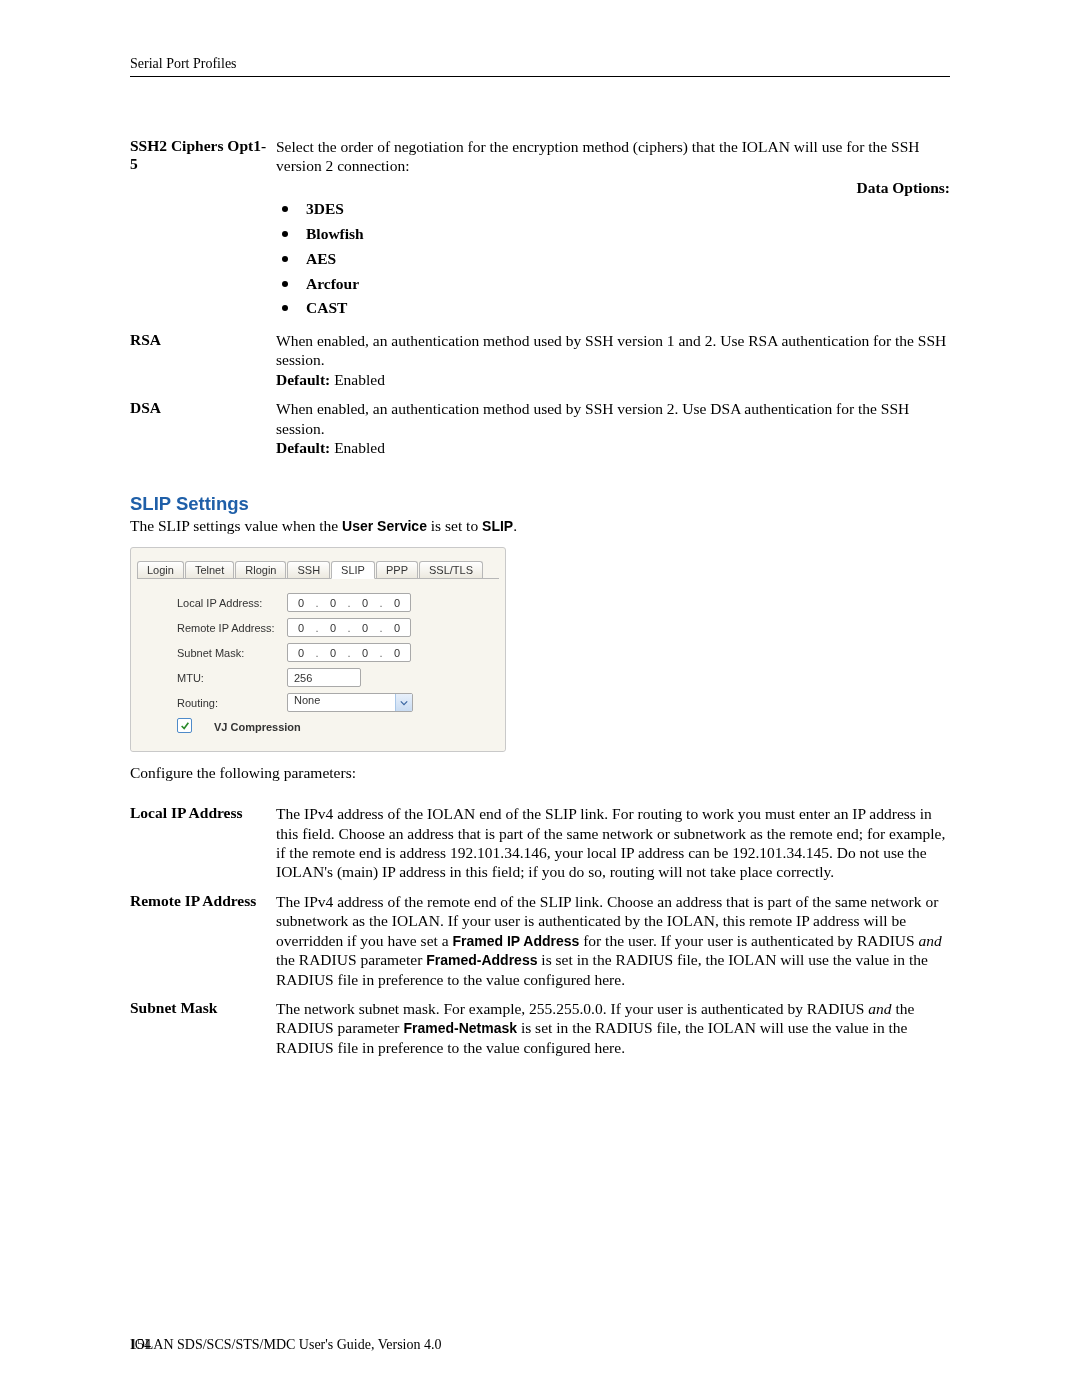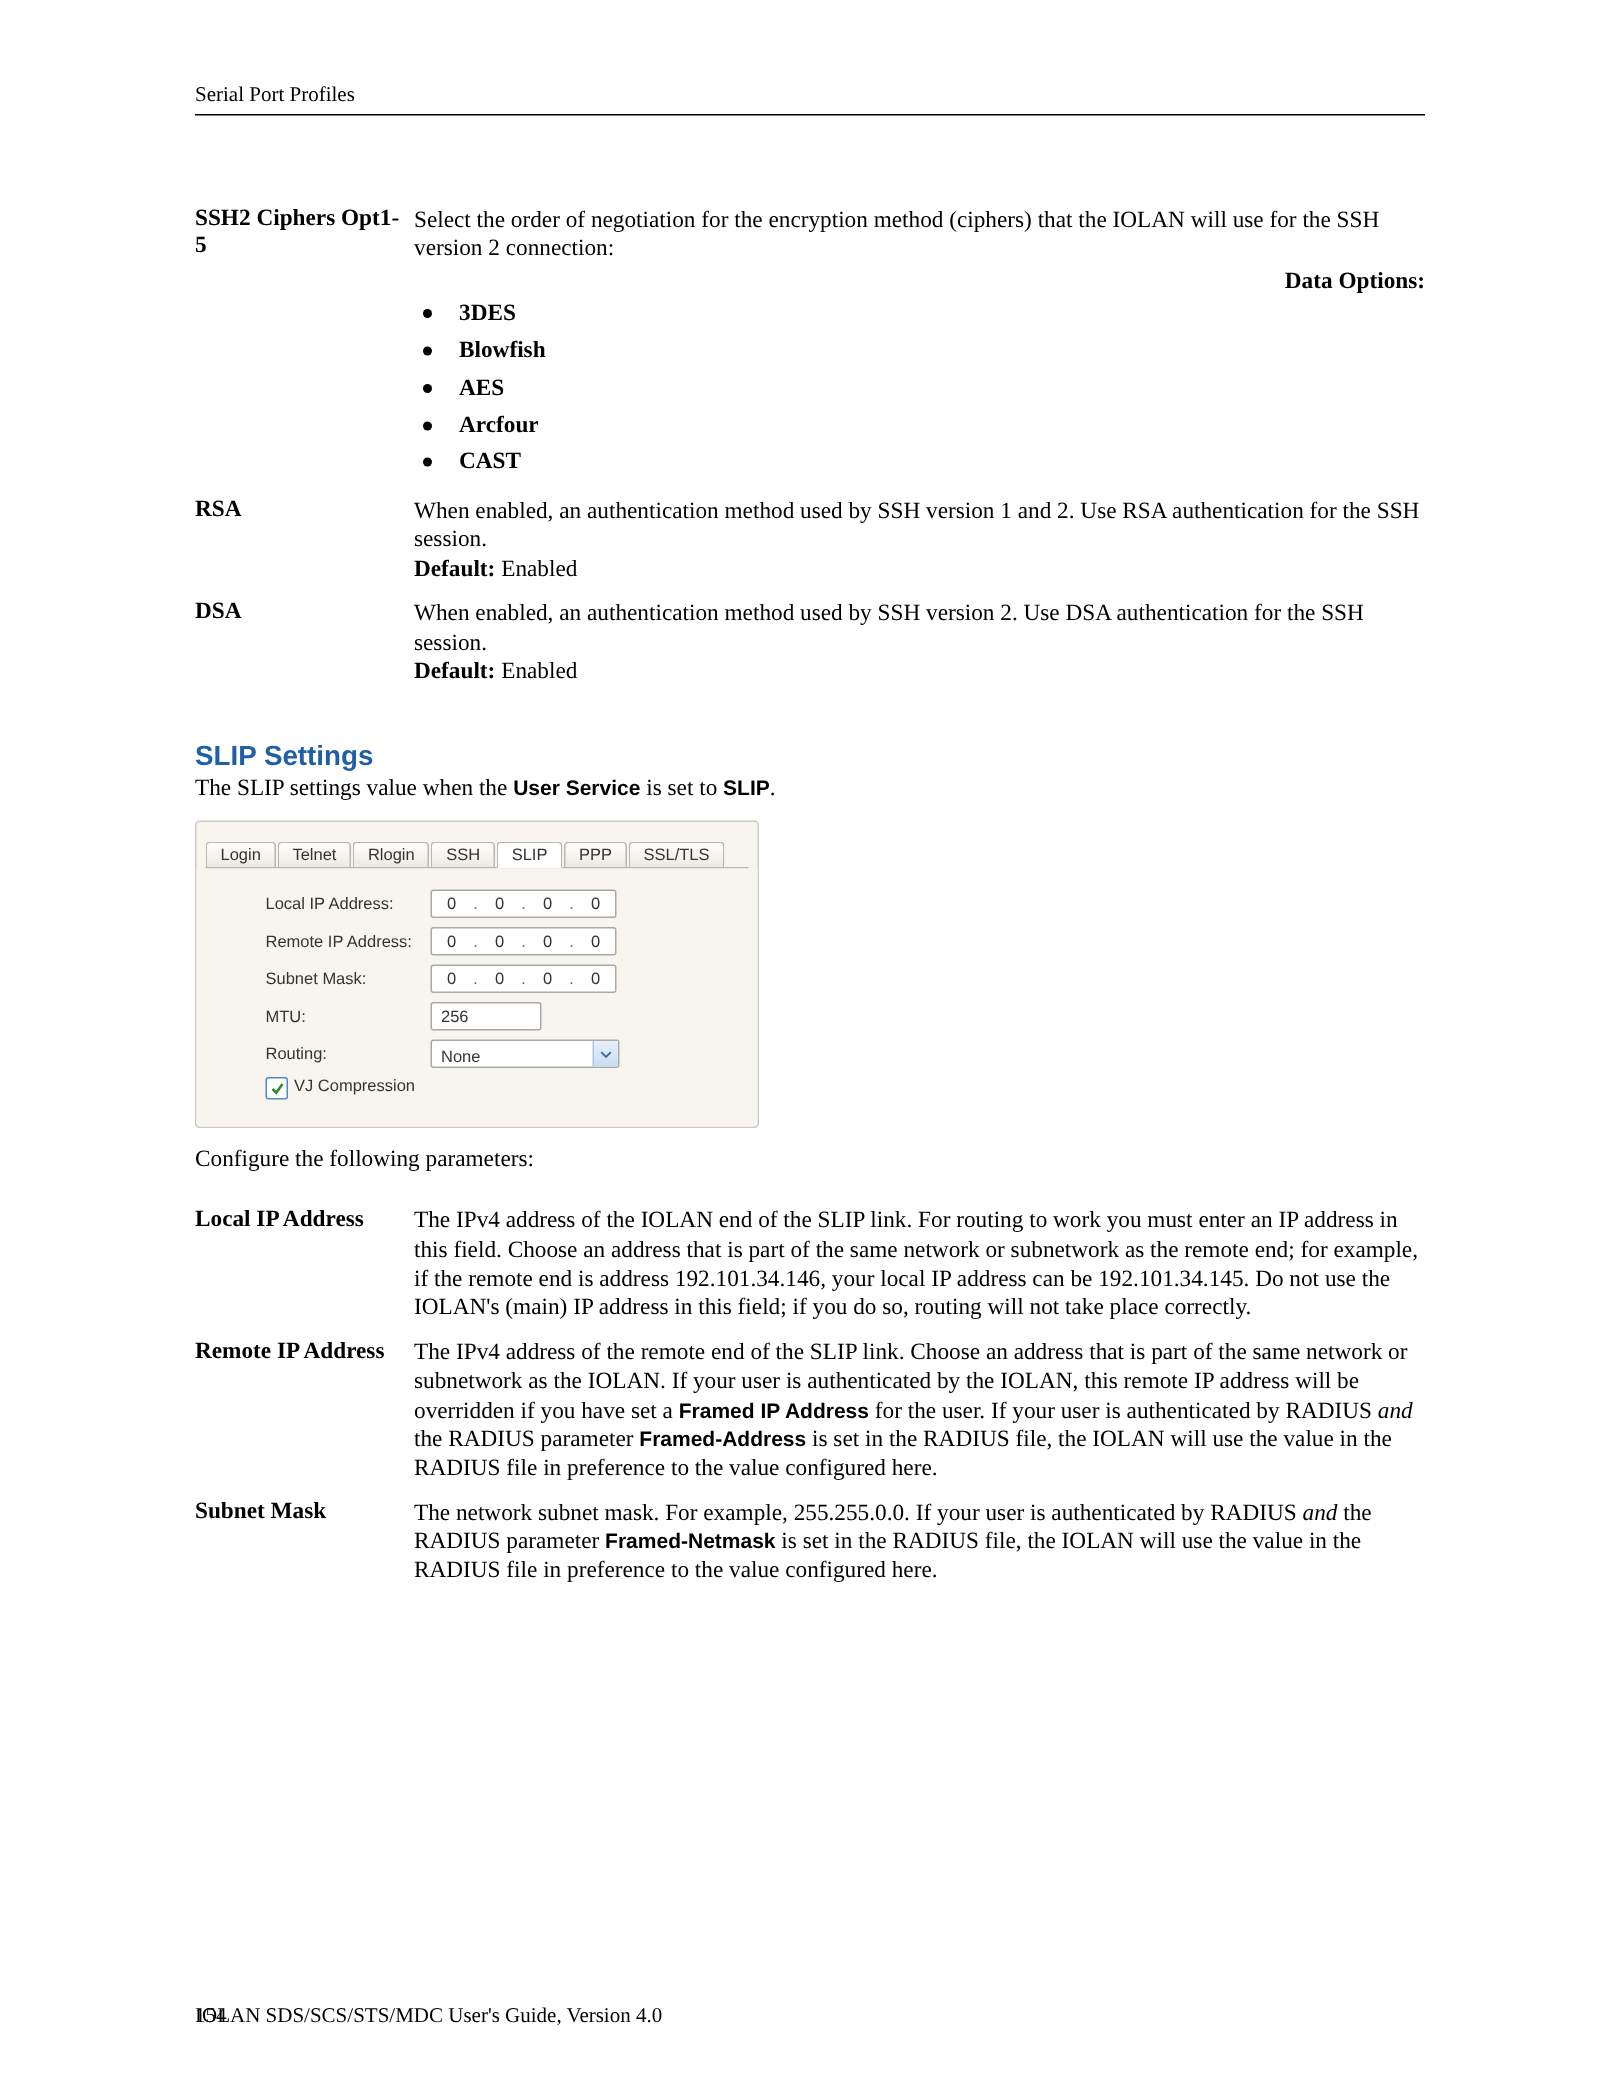--- a/index.html
+++ b/index.html
@@ -171,37 +171,38 @@
     align-items: center;
   }
   .selectbox {
     background: #fff;
     border: 1px solid #a9a9a9;
     border-radius: 2px;
     height: 17px;
     width: 118px;
     padding: 0 0 0 6px;
     display: flex;
-    align-items: flex-end;
+    align-items: flex-start;
     justify-content: space-between;
   }
   .selectbox .arrow {
     width: 16px;
     height: 100%;
     display: flex;
     align-items: center;
     justify-content: center;
     background: linear-gradient(#e8f0fb,#c9dcf2);
     border-left: 1px solid #a9c7e8;
   }
   .arrow svg { width: 8px; height: 8px; }
   .chk {
     display: flex;
-    align-items: flex-start;
-    gap: 4px;
+    align-items: flex-end;
+    gap: 22px;
+    font-weight: bold;
   }
   .chkbox {
     width: 13px; height: 13px;
     border: 1px solid #4f8bc9;
     background: #fff;
     border-radius: 2px;
     display: flex; align-items: center; justify-content: center;
   }
   .chkbox svg { width: 10px; height: 10px; }
 

